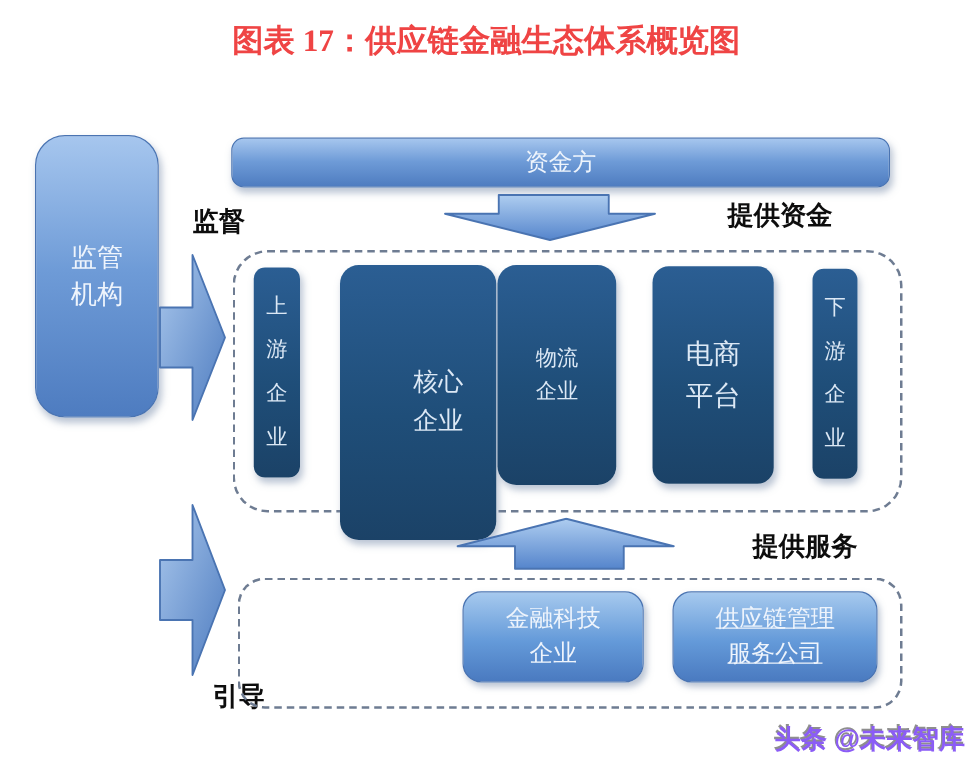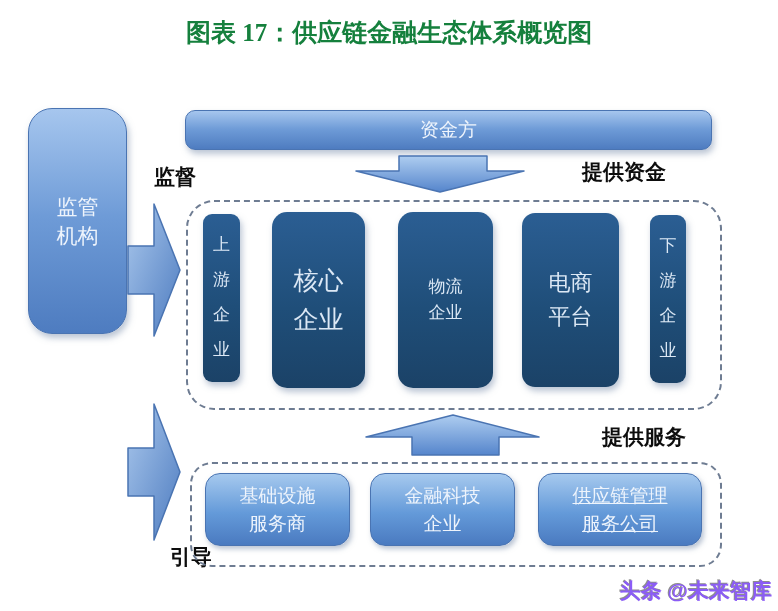--- a/index.html
+++ b/index.html
@@ -3,21 +3,21 @@
 <meta charset="utf-8">
 <style>
   html,body { margin:0; padding:0; background:#fff; }
   .page {
     position:relative; width:778px; height:611px; background:#ffffff;
     font-family:"Liberation Sans","DejaVu Sans",sans-serif; overflow:hidden;
   }
   .title {
     position:absolute; top:16px; left:0; width:100%; text-align:center;
     font-family:"Liberation Serif","DejaVu Serif",serif;
-    font-size:25px; font-weight:bold; color:#15803d;
+    font-size:25px; font-weight:bold; color:#ef4444;
   }
   
   .bluebox {
     position:absolute;
     background:linear-gradient(180deg,#a6c6ee 0%,#6e9bd7 48%,#4e7cc0 100%);
     border:1px solid #4a74b2;
     box-shadow:2px 4px 6px rgba(120,140,170,.5);
     color:#eef4fc; display:flex; align-items:center; justify-content:center;
     text-align:center; white-space:pre-line;
   }
@@ -26,21 +26,21 @@
   .funder-bar  { left:185px; top:110px; width:525px; height:38px;  border-radius:10px; font-size:19px; }
   
   .darkbox {
     position:absolute;
     background:linear-gradient(180deg,#2b5e93 0%,#1f4e79 55%,#1b4267 100%);
     box-shadow:2px 4px 6px rgba(120,140,170,.5);
     color:#dce8f5; display:flex; align-items:center; justify-content:center;
     text-align:center; white-space:pre-line;
   }
   .chain-up   { left:203px; top:214px; width:37px; height:168px; border-radius:9px;  font-size:17px; line-height:2.05; }
-  .chain-core { left:272px; top:212px; width:93px; height:176px; border-radius:15px; font-size:25px; line-height:1.55; }
+  .chain-core { left:272px; top:212px; width:93px; height:220px; border-radius:15px; font-size:20px; line-height:1.55;padding-left:32px; }
   .chain-log  { left:398px; top:212px; width:95px; height:176px; border-radius:15px; font-size:17px; line-height:1.55; }
   .chain-ec   { left:522px; top:213px; width:97px; height:174px; border-radius:13px; font-size:22px; line-height:1.55; }
   .chain-down { left:650px; top:215px; width:36px; height:168px; border-radius:9px;  font-size:17px; line-height:2.05; }
   
   .dashed { position:absolute; border:2px dashed #6e7c92; }
   .core-container    { left:186px; top:200px; width:532px; height:206px; border-radius:28px; }
   .service-container { left:190px; top:462px; width:528px; height:101px; border-radius:22px; }
   
   .servicebox {
     position:absolute;
@@ -140,22 +140,20 @@
       <linearGradient id="gU" x1="0" y1="0" x2="0" y2="1">
         <stop offset="0" stop-color="#aecdf0"></stop>
           <stop offset="1" stop-color="#5585cc"></stop>
       </linearGradient>
     </defs>
     <polygon points="88,1 174,23 134,23 134,41 47,41 47,23 1,23" fill="url(#gU)" stroke="#4a74b2" stroke-width="1.5" stroke-linejoin="round"></polygon>
   </svg>
   <div class="lbl services-label">提供服务</div>
 
   <div class="dashed service-container"></div>
-  <div class="servicebox svc1">基础设施
-服务商</div>
   <div class="servicebox svc2">金融科技
 企业</div>
   <div class="servicebox svc3">供应链管理
 服务公司</div>
 
   <div class="watermark">头条 @未来智库</div>
 
 </div>
 
 </body></html>

